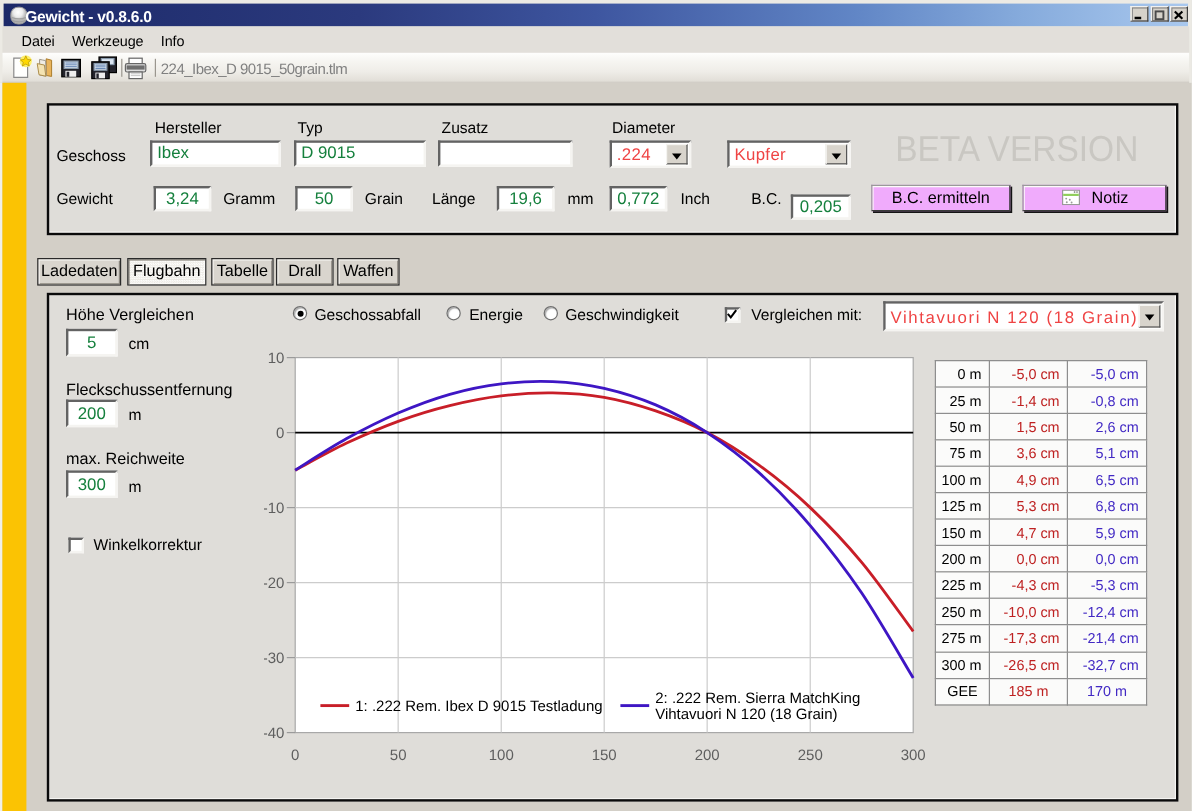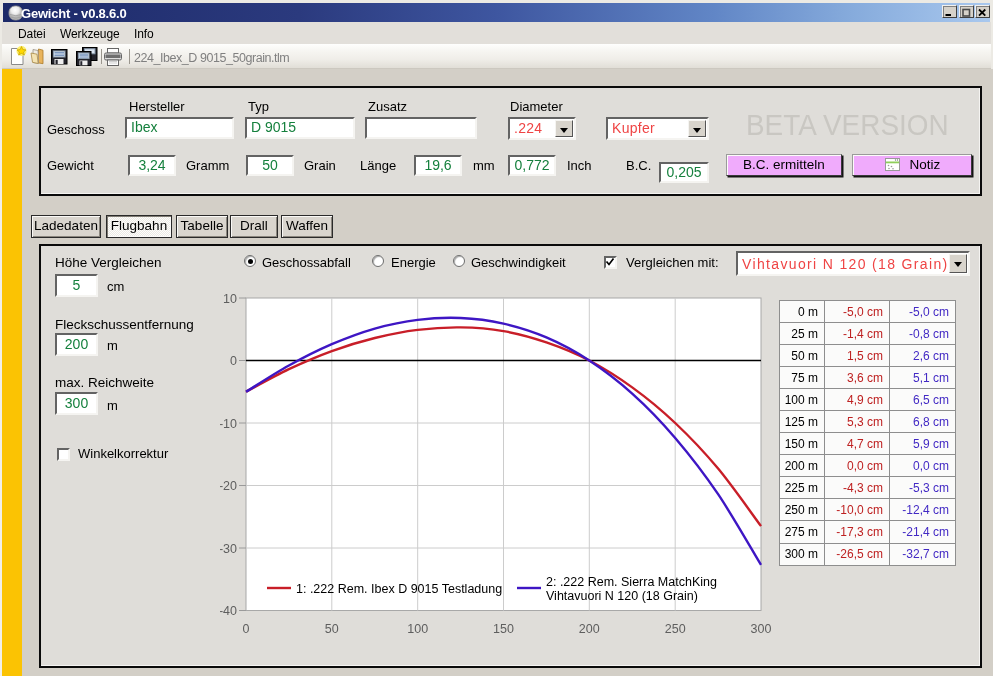--- a/index.html
+++ b/index.html
@@ -312,17 +312,22 @@
         <tr>
               <td class="c1">275 m</td>
               <td class="c2">-17,3 cm</td>
               <td class="c3">-21,4 cm</td>
             </tr>
         <tr>
               <td class="c1">300 m</td>
               <td class="c2">-26,5 cm</td>
               <td class="c3">-32,7 cm</td>
             </tr>
+        <tr class="gee">
+              <td class="c1">GEE</td>
+              <td class="c2">185 m</td>
+              <td class="c3">170 m</td>
+            </tr>
       </tbody>
         </table>
     </div>
   </div>
 </div>
 
 </body></html>

